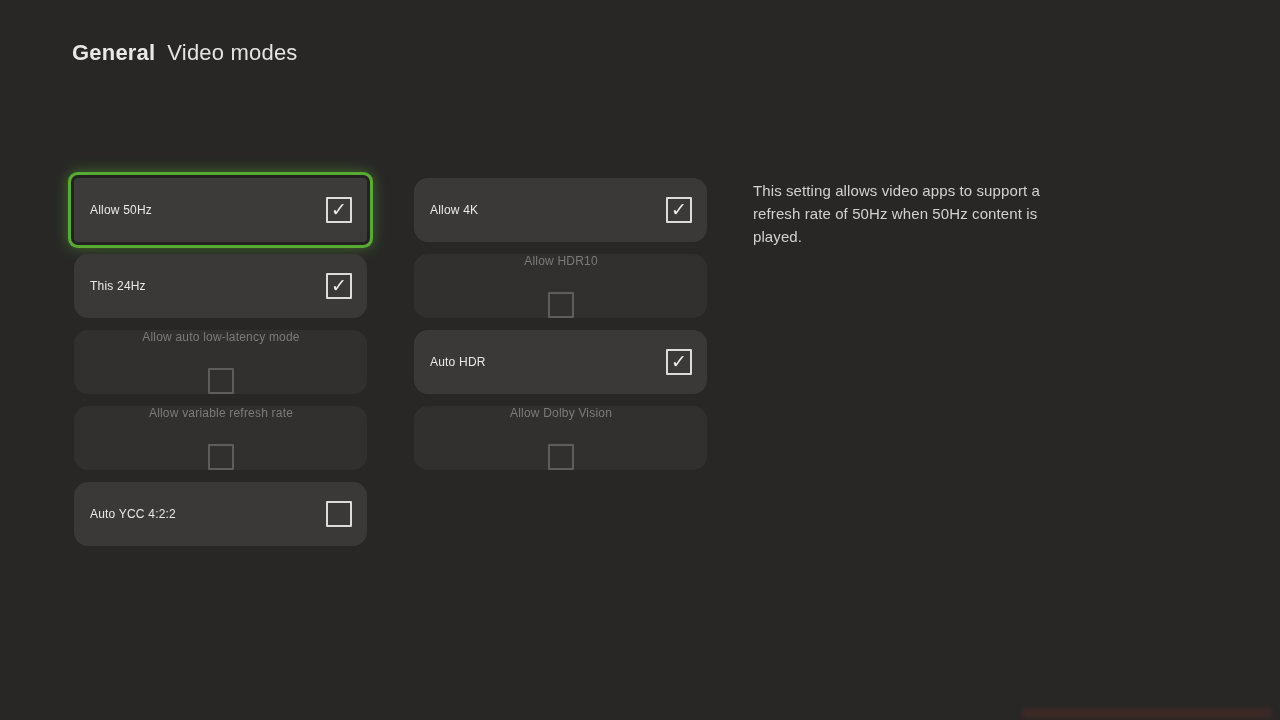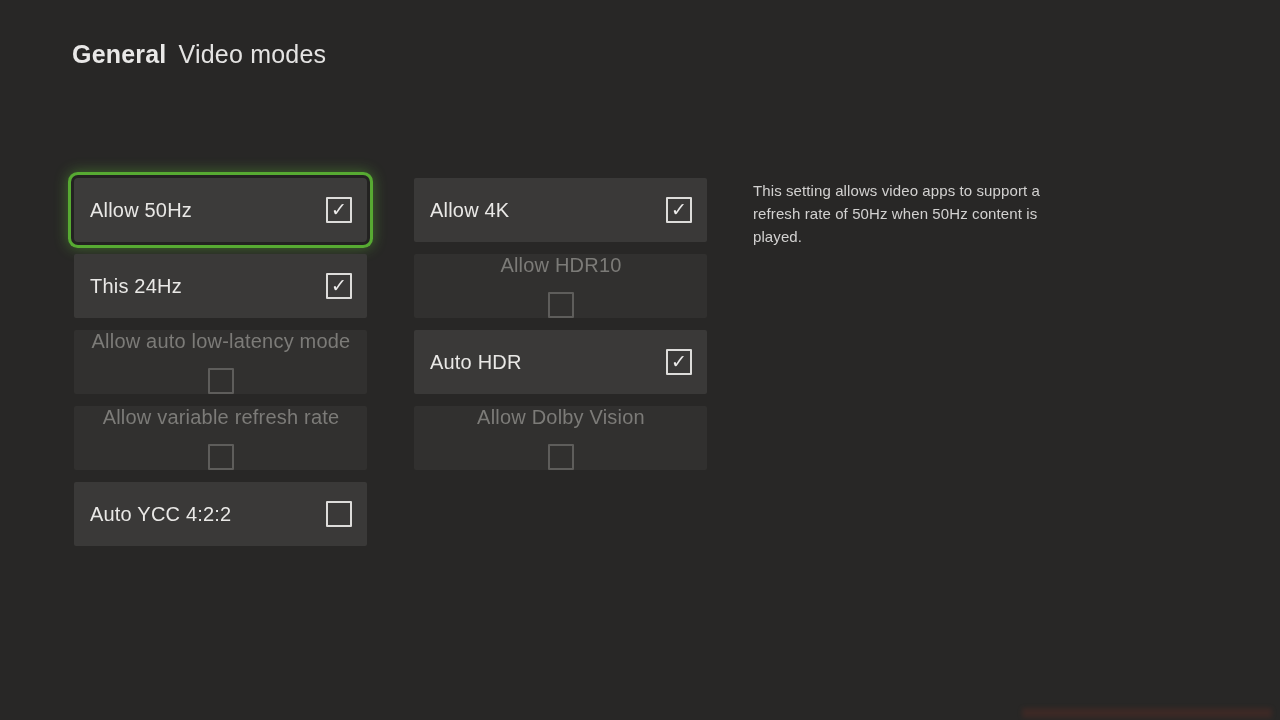--- a/index.html
+++ b/index.html
@@ -15,56 +15,56 @@
     position: relative;
     width: 1280px;
     height: 720px;
     background: #282726;
   }
   
   .page-title {
     position: absolute;
     left: 72px;
     top: 40px;
-    font-size: 25px;
+    font-size: 22px;
     color: #e9e8e7;
     letter-spacing: 0.2px;
     white-space: nowrap;
   }
   .page-title .section { font-weight: 700; }
   .page-title .sub { font-weight: 400; margin-left: 12px; color: #e4e3e2; }
 
   
   .col { position: absolute; top: 178px; width: 293px; }
   .col-left { left: 74px; }
   .col-mid  { left: 414px; }
 
   .row {
     position: relative;
     height: 64px;
     margin-bottom: 12px;
     background: #3a3938;
-    border-radius: 2px;
+    border-radius: 14px;
     display: flex;
     align-items: center;
     justify-content: space-between;
     padding: 0 15px 0 16px;
     box-sizing: border-box;
   }
   .row.disabled { background: #31302f; flex-direction: column; }
   .row.focused {
     background: #3c3b3a;
     box-shadow:
       0 0 0 3px #232221,
       0 0 0 6px var(--accent, #57aa32),
       0 0 14px 6px rgba(97, 190, 55, 0.45);
     border-radius: 4px;
   }
   .row-label {
-    font-size: 20px;
+    font-size: 12px;
     color: #e9e8e6;
     letter-spacing: 0.2px;
     white-space: nowrap;
   }
   .row.disabled .row-label { color: #7c7b78; }
 
   
   .checkbox {
     width: 22px;
     height: 22px;

